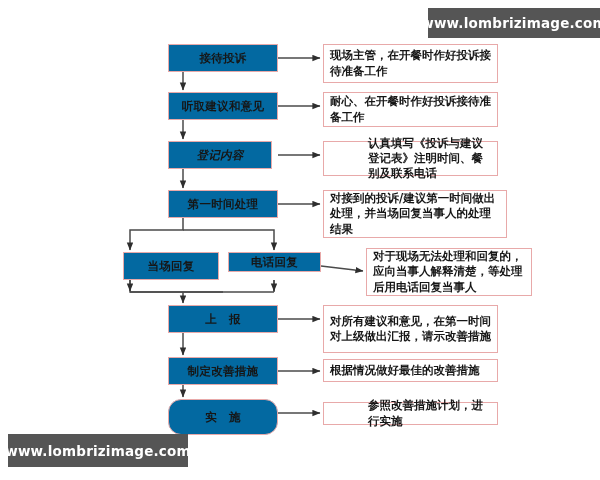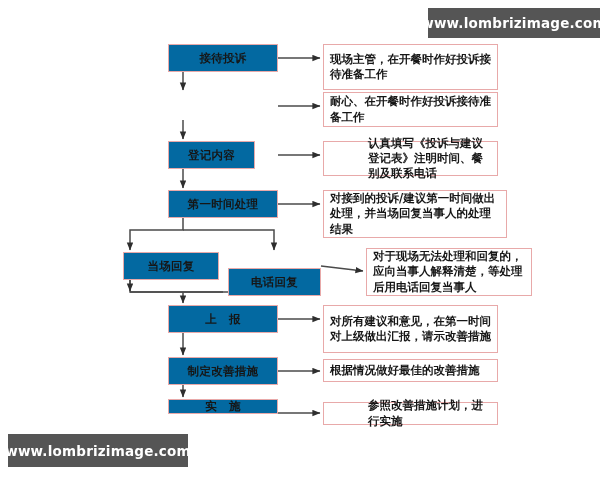--- a/index.html
+++ b/index.html
@@ -129,50 +129,53 @@
     <g stroke="#4a4a4a" stroke-width="1.5" fill="none" marker-end="url(#arrow)">
       <line x1="130" y1="280" x2="130" y2="291"></line>
       <line x1="274" y1="280" x2="274" y2="291"></line>
     </g>
   </svg>
 
   <div class="node" style="left:168px; top:44px; width:110px; height:28px;">
     <span>接待投诉</span>
   </div>
 
-
-  <div class="node" style="left:168px; top:141px; width:87px; height:28px;">
+  <div class="node" style="left:168px; top:92px; width:110px; height:28px;">
+    <span>听取建议和意见</span>
+  </div>
+
+  <div class="node" style="left:168px; top:141px; width:104px; height:28px;font-style:italic;">
     <span>登记内容</span>
   </div>
 
   <div class="node" style="left:168px; top:190px; width:110px; height:28px;">
     <span>第一时间处理</span>
   </div>
 
   <div class="node" style="left:82px; top:252px; width:96px; height:28px;margin-left:41px;">
     <span>当场回复</span>
   </div>
 
-  <div class="node" style="left:228px; top:252px; width:93px; height:28px;margin-top:16px;">
+  <div class="node" style="left:228px; top:252px; width:93px; height:20px;">
     <span>电话回复</span>
   </div>
 
   <div class="node" style="left:168px; top:305px; width:110px; height:28px;">
     <span>上　报</span>
   </div>
 
   <div class="node" style="left:168px; top:357px; width:110px; height:28px;">
     <span>制定改善措施</span>
   </div>
 
-  <div class="node" style="left:168px; top:399px; width:110px; height:15px;">
+  <div class="node" style="left:168px; top:399px; width:110px; height:36px;border-radius:13px;">
     <span>实　施</span>
   </div>
 
-  <div class="note" style="left:323px; top:44px; width:175px; height:46px;">
+  <div class="note" style="left:323px; top:44px; width:175px; height:39px;">
     <span>现场主管，在开餐时作好投诉接待准备工作</span>
   </div>
 
   <div class="note" style="left:323px; top:92px; width:175px; height:35px;">
     <span>耐心、在开餐时作好投诉接待准备工作</span>
   </div>
 
   <div class="note" style="left:323px; top:141px; width:175px; height:35px;padding-left:44px;">
     <span>认真填写《投诉与建议登记表》注明时间、餐别及联系电话</span>
   </div>

